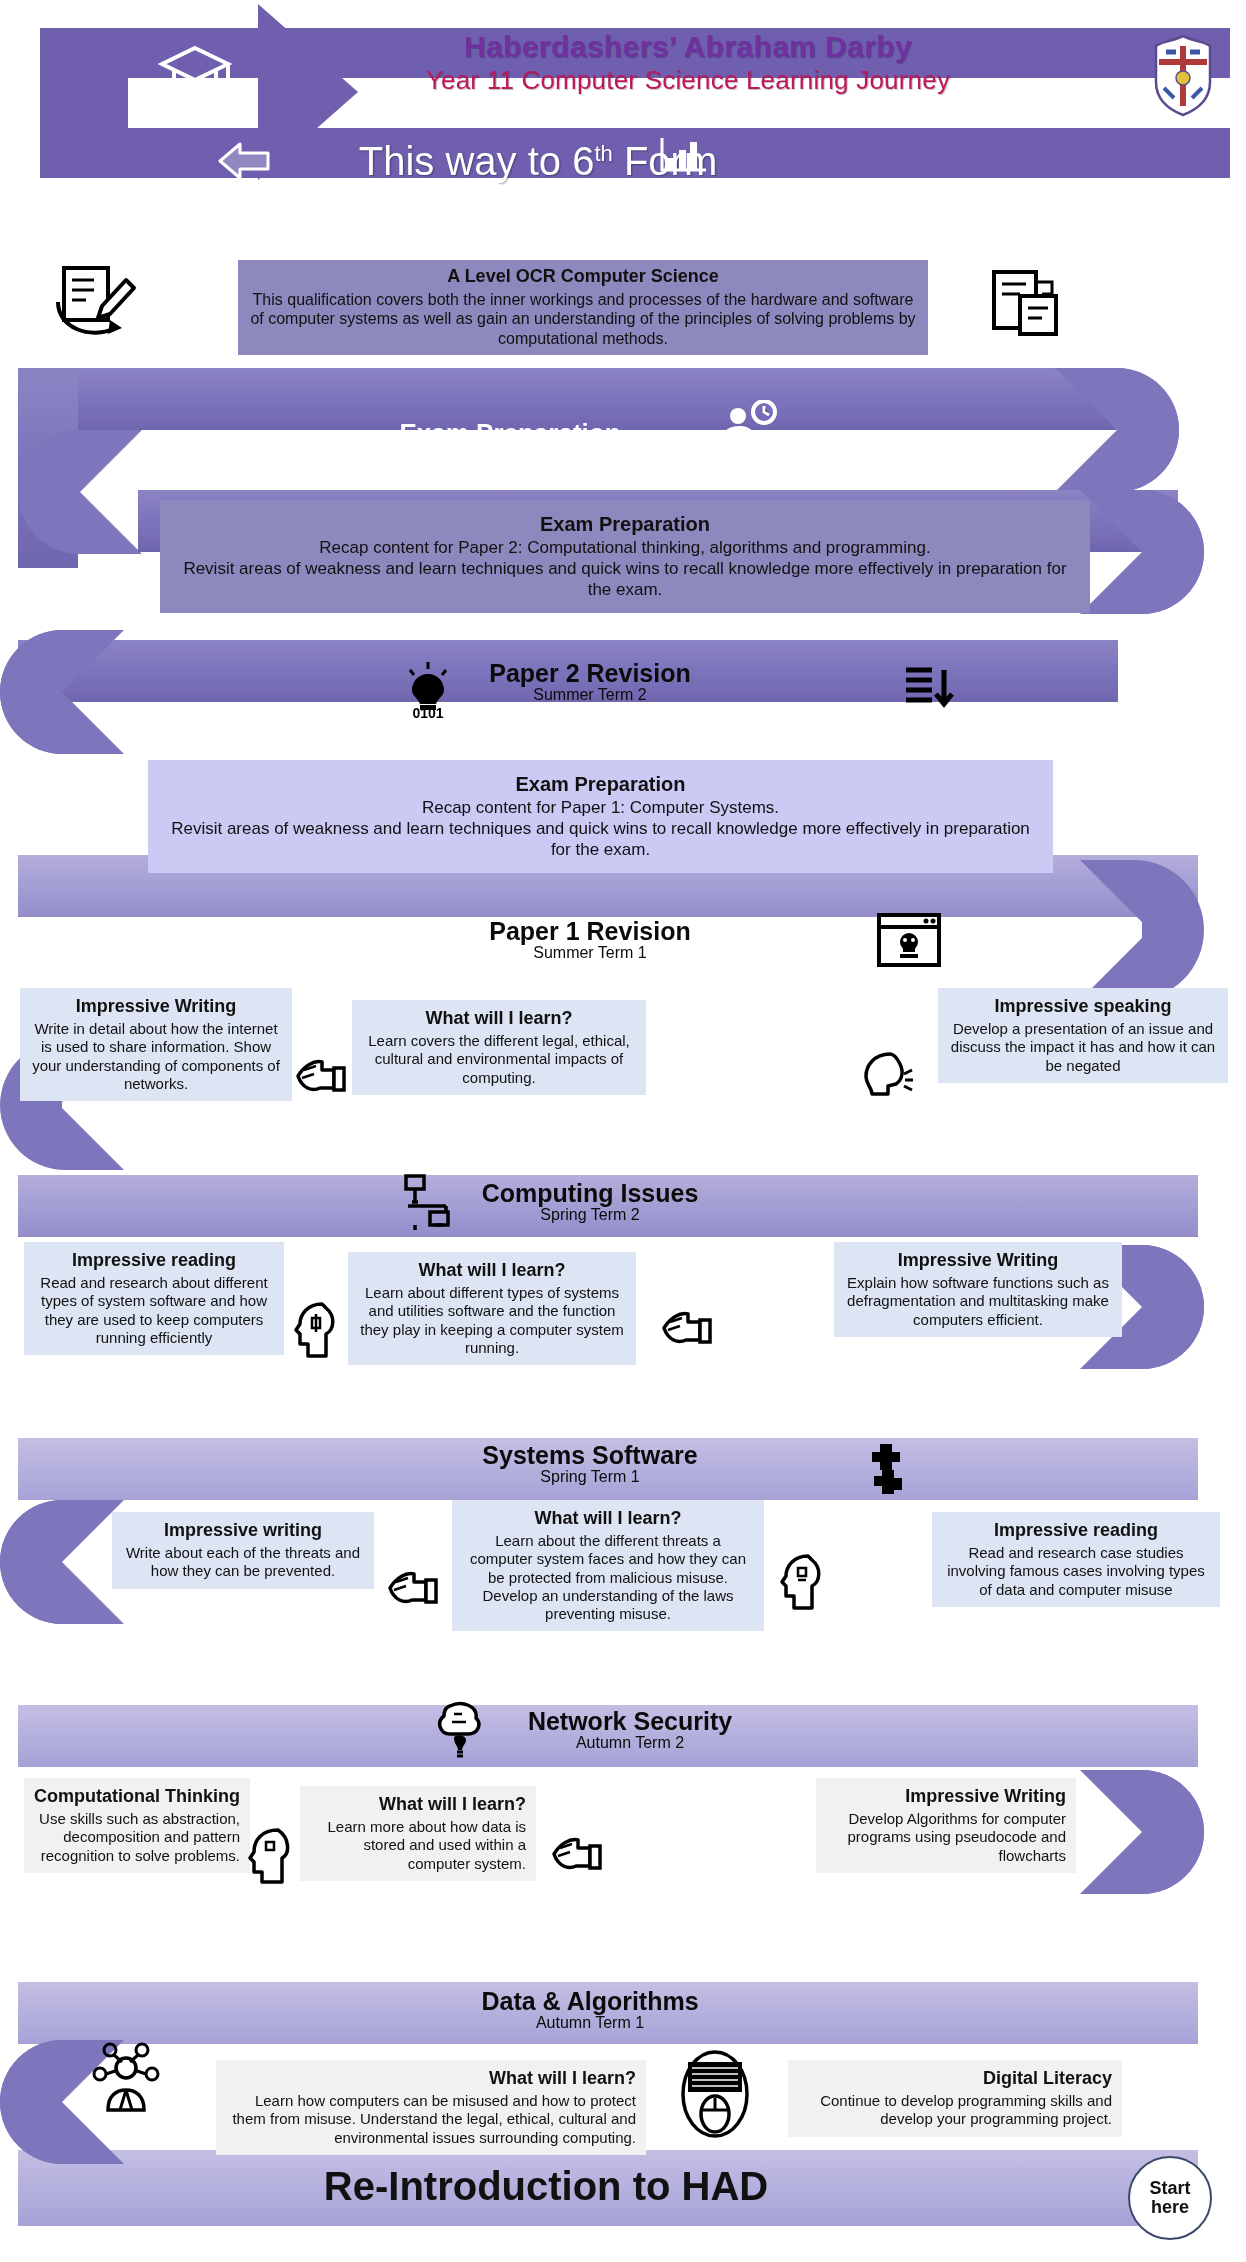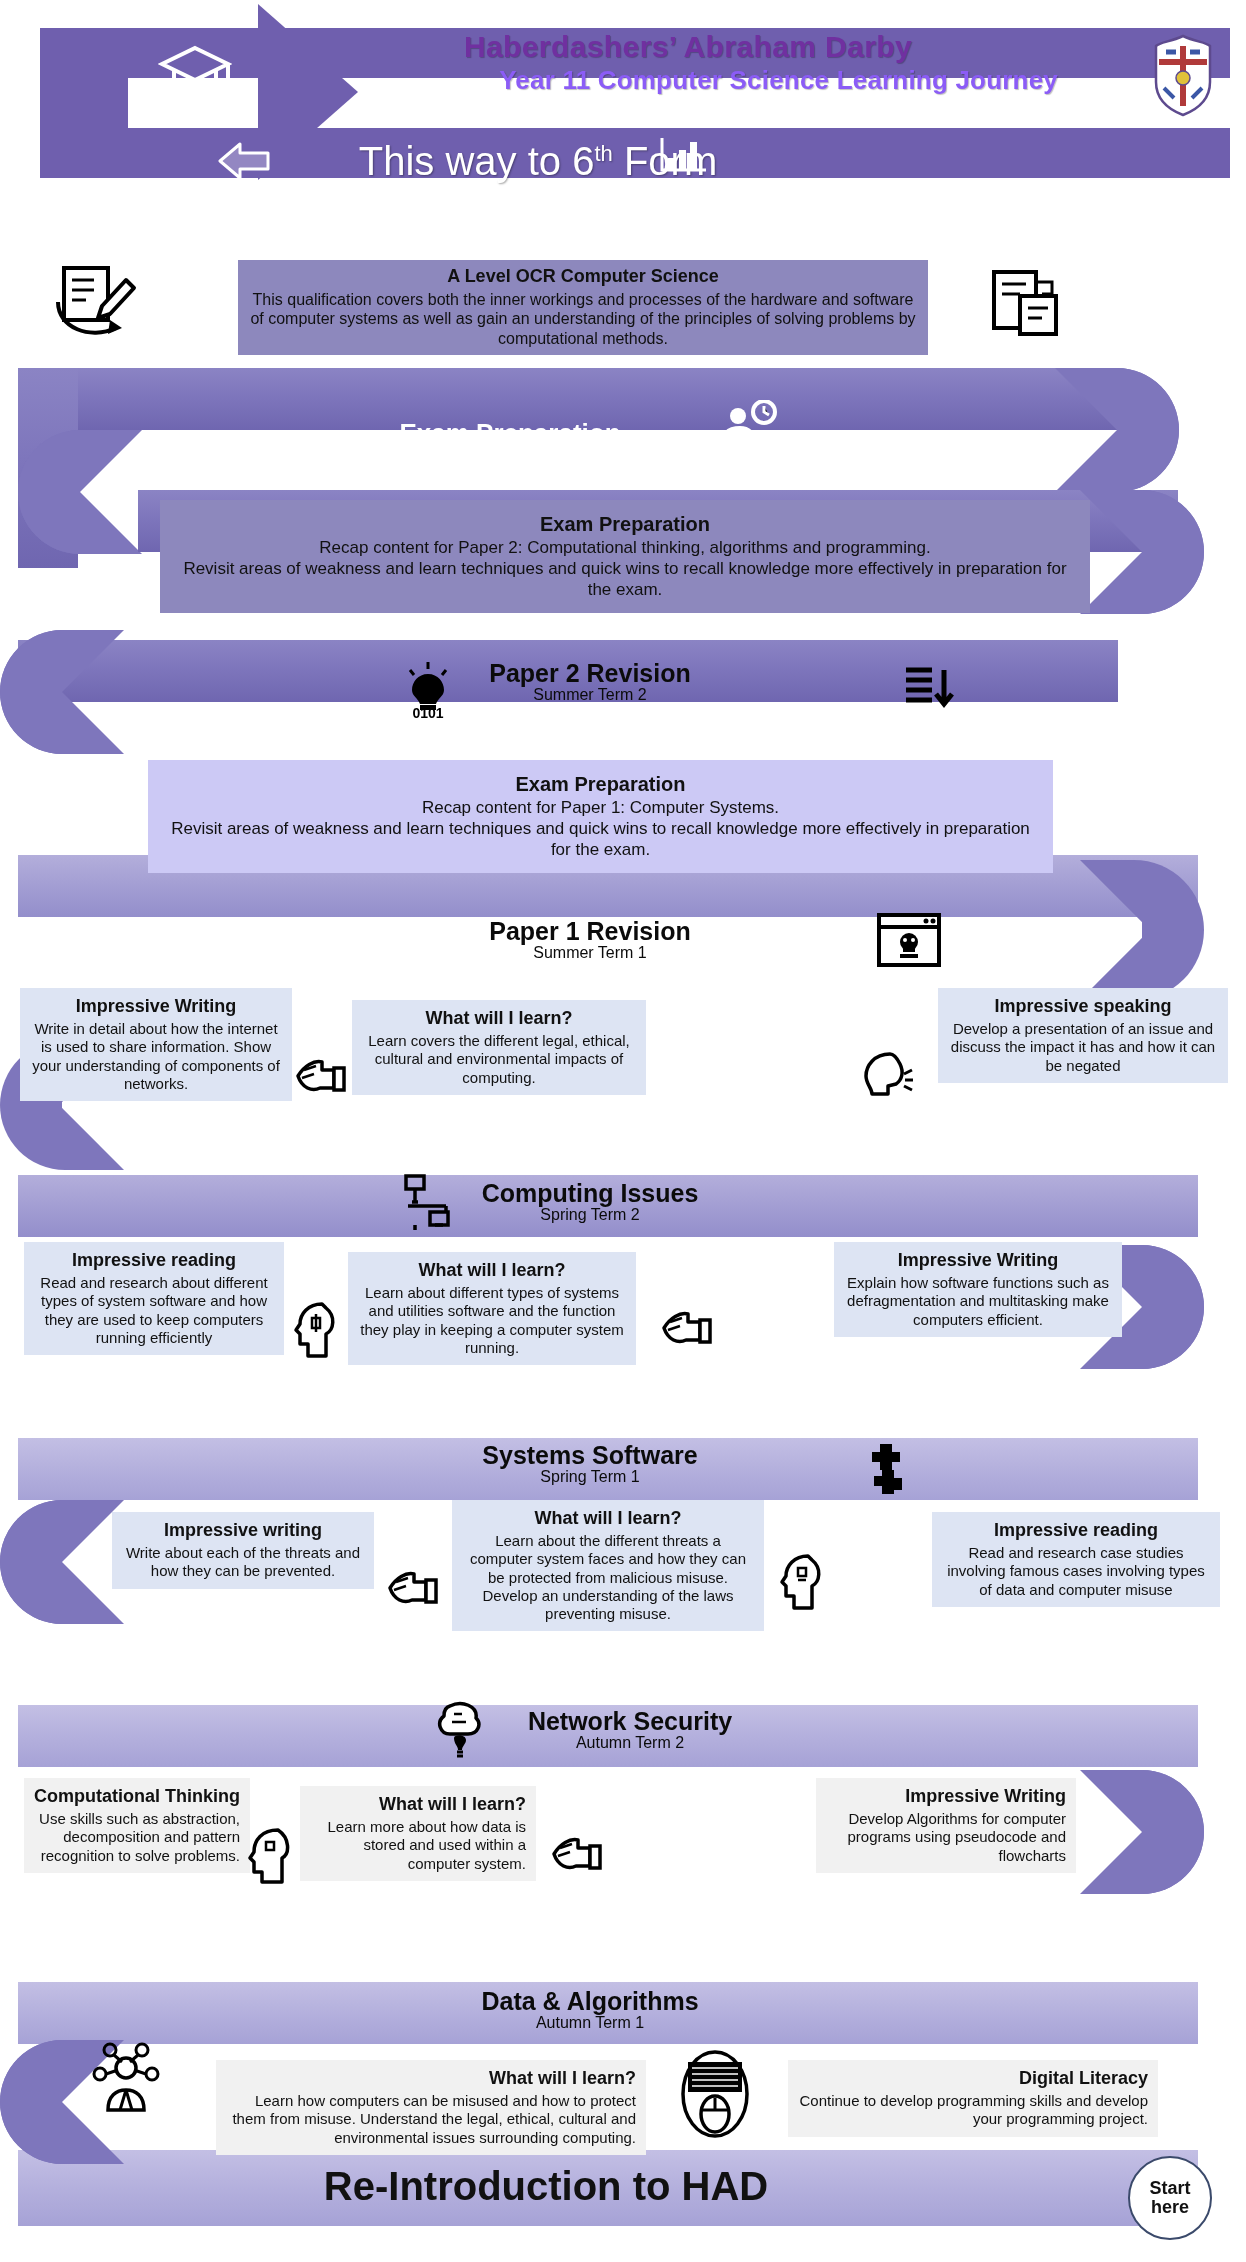--- a/index.html
+++ b/index.html
@@ -62,24 +62,23 @@
   .hdr-title-wrap {
     position: absolute; left: 300px; top: 16px; width: 740px;
     text-align: center; z-index: 5;
   }
   .hdr-title {
     font-size: 30px; font-weight: bold; color: #7030a0;
     letter-spacing: 0.4px; line-height: 1.15;
     text-shadow: 1px 1px 1px rgba(0,0,0,.25);
   }
   .hdr-sub {
-    font-size: 26px; font-weight: bold; color: #8b5cf6;
+    font-size: 26px; font-weight: normal; color: #be185d;
     letter-spacing: 0.2px; line-height: 1.2;
     text-shadow: 1px 1px 1px rgba(0,0,0,.25);
-    text-align: right;
   }
   .waytext {
     position: absolute; left: 200px; top: 118px; width: 640px;
     color: #ffffff; font-size: 40px; line-height: 44px;
     text-align: center; z-index: 6;
     text-shadow: 1px 1px 2px rgba(0,0,0,.35);
   }
   .waytext sup { font-size: 22px; }
   .cap-icon { position: absolute; left: 140px; top: 30px; z-index: 6; }
   .crest { position: absolute; right: 14px; top: 18px; z-index: 7; }
@@ -460,21 +459,21 @@
   </div>
   <span class="icon" style="left:676px; top:2048px;">
     <svg width="78" height="92" viewBox="0 0 78 92">
       <ellipse cx="39" cy="46" rx="32" ry="42" fill="none" stroke="#000" stroke-width="3.5"></ellipse>
       <rect x="12" y="14" width="54" height="30" fill="#000"></rect>
       <path d="M16 20 L62 20 M16 26 L62 26 M16 32 L62 32 M16 38 L62 38" stroke="#fff" stroke-width="1.6"></path>
       <ellipse cx="39" cy="66" rx="14" ry="18" fill="none" stroke="#000" stroke-width="3.5"></ellipse>
       <path d="M39 50 L39 62 M25 62 L53 62" stroke="#000" stroke-width="3"></path>
     </svg>
   </span>
-  <div class="box grey" style="left:788px; top:2060px; width:370px; font-size:15px; padding:8px 10px;">
+  <div class="box grey" style="left:788px; top:2060px; width:334px; font-size:15px; padding:8px 10px;">
     <span class="bt" style="font-size:18px;">Digital Literacy</span>
     <span class="bd">Continue to develop programming skills and develop your programming project.</span>
   </div>
 
   <div class="bigtitle" style="left:186px; top:2164px; width:720px;">Re-Introduction to HAD</div>
 
   <div class="starthere" style="left:1128px; top:2156px;">
     <span>Start</span>
     <span>here</span>
   </div>

